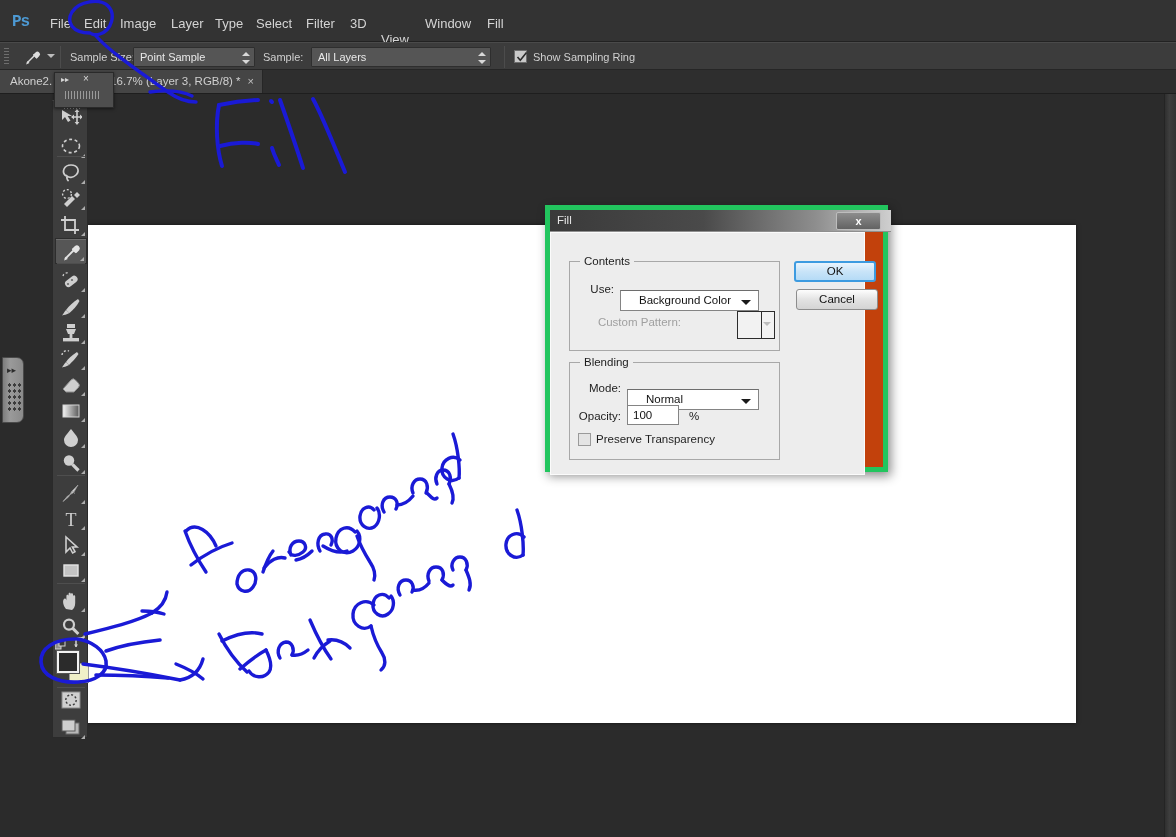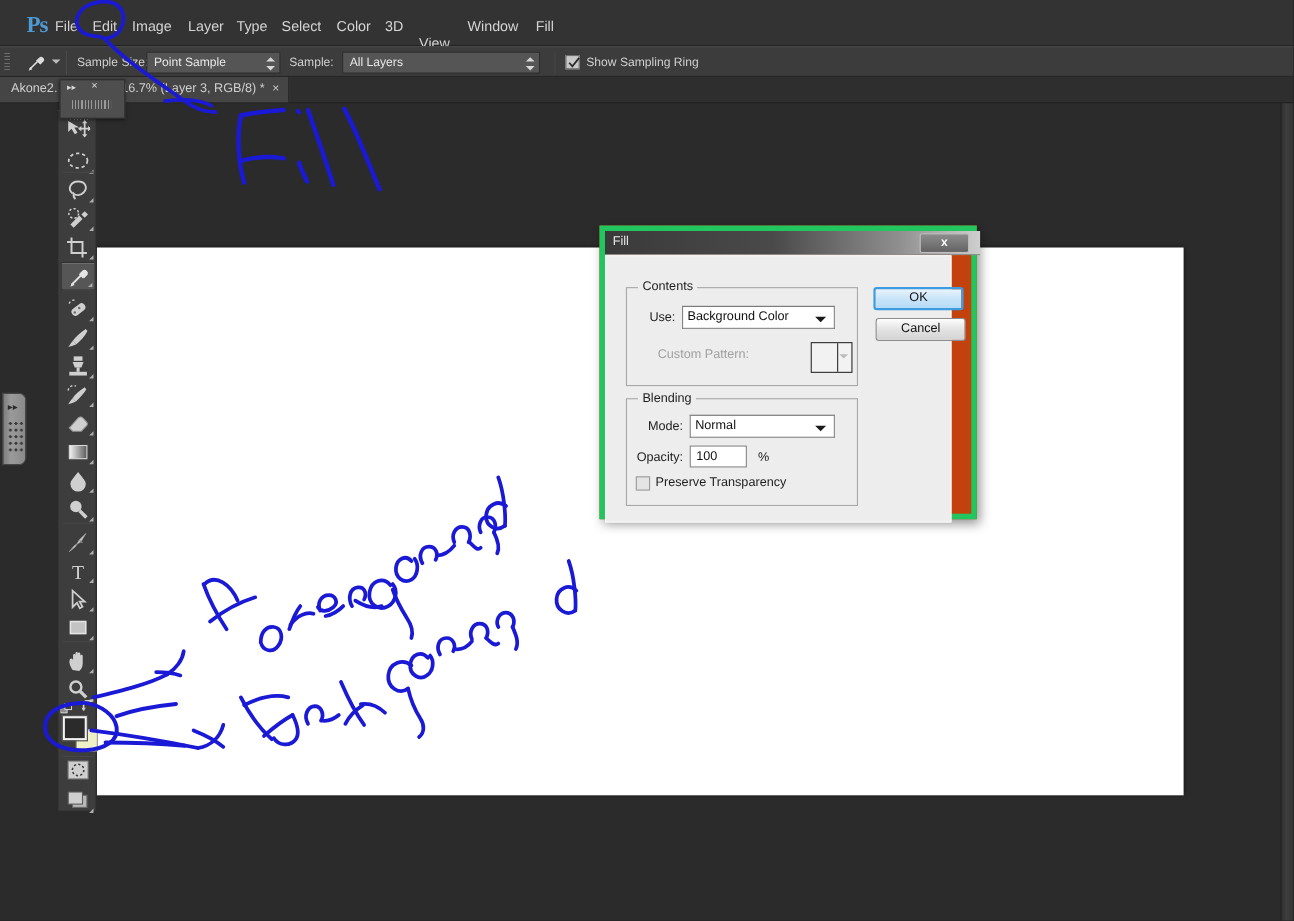--- a/index.html
+++ b/index.html
@@ -16,24 +16,24 @@
     -webkit-font-smoothing: antialiased;
   }
 
   
   #menubar {
     position: absolute; left: 0; top: 0; width: 1176px; height: 42px;
     background: #333333;
     border-bottom: 1px solid #222;
   }
   #ps-logo {
-    position: absolute; left: 24px; top: 10px;
+    position: absolute; left: 12px; top: 10px;
     width: 30px; height: 24px;
-    color: #4d9ad4; font-size: 21px; font-weight: bold;
-    font-family: Liberation Serif, serif;
+    color: #4d9ad4; font-size: 16px; font-weight: bold;
+    font-family: Liberation Mono, monospace;
     letter-spacing: -1px;
     line-height: 24px;
   }
   .menu-item {
     position: absolute; top: 14px;
     font-size: 13px; color: #d4d4d4;
     padding: 2px 6px;
     white-space: nowrap;
     cursor: default;
   }
@@ -265,22 +265,23 @@
     position: absolute; font-size: 11.5px; color: #1d1d1d; text-align: right;
     white-space: nowrap;
   }
   .dlabel.dis { color: #a0a0a0; }
   .dcombo {
     position: absolute; height: 21px;
     background: #ffffff;
     border: 1px solid #848484;
     border-top-color: #6d6d6d;
     font-size: 11.5px; color: #111;
-    line-height: 19px; padding-left: 4px;
+    line-height: 19px; padding-left: 18px;
     cursor: default;
+    margin-top: 12px;
   }
   .dcombo .caret {
     position: absolute; right: 7px; top: 9px;
     width: 0; height: 0;
     border-left: 5px solid transparent; border-right: 5px solid transparent;
     border-top: 5px solid #1a1a1a;
   }
   .dinput {
     position: absolute; height: 20px;
     background: #ffffff;
@@ -333,21 +334,21 @@
 
   <div id="menubar">
     <div id="ps-logo" style="color: rgb(77, 154, 212);">Ps</div>
     <div id="menu-items">
         <div class="menu-item" style="left: 44px;">File</div>
         <div class="menu-item" style="left: 78px;">Edit</div>
         <div class="menu-item" style="left: 114px;">Image</div>
         <div class="menu-item" style="left: 165px;">Layer</div>
         <div class="menu-item" style="left: 209px;">Type</div>
         <div class="menu-item" style="left: 250px;">Select</div>
-        <div class="menu-item" style="left: 300px;">Color</div>
+        <div class="menu-item" style="left: 300px;">Filter</div>
         <div class="menu-item" style="left: 344px;">3D</div>
         <div class="menu-item" style="left: 375px; margin-top: 16px;">View</div>
         <div class="menu-item" style="left: 419px; text-align: right;">Window</div>
         <div class="menu-item" style="left: 481px;">Fill</div>
       </div>
   </div>
 
   <div id="optionsbar">
     <div id="opt-grip"></div>
     <div id="opt-tool-icon">

